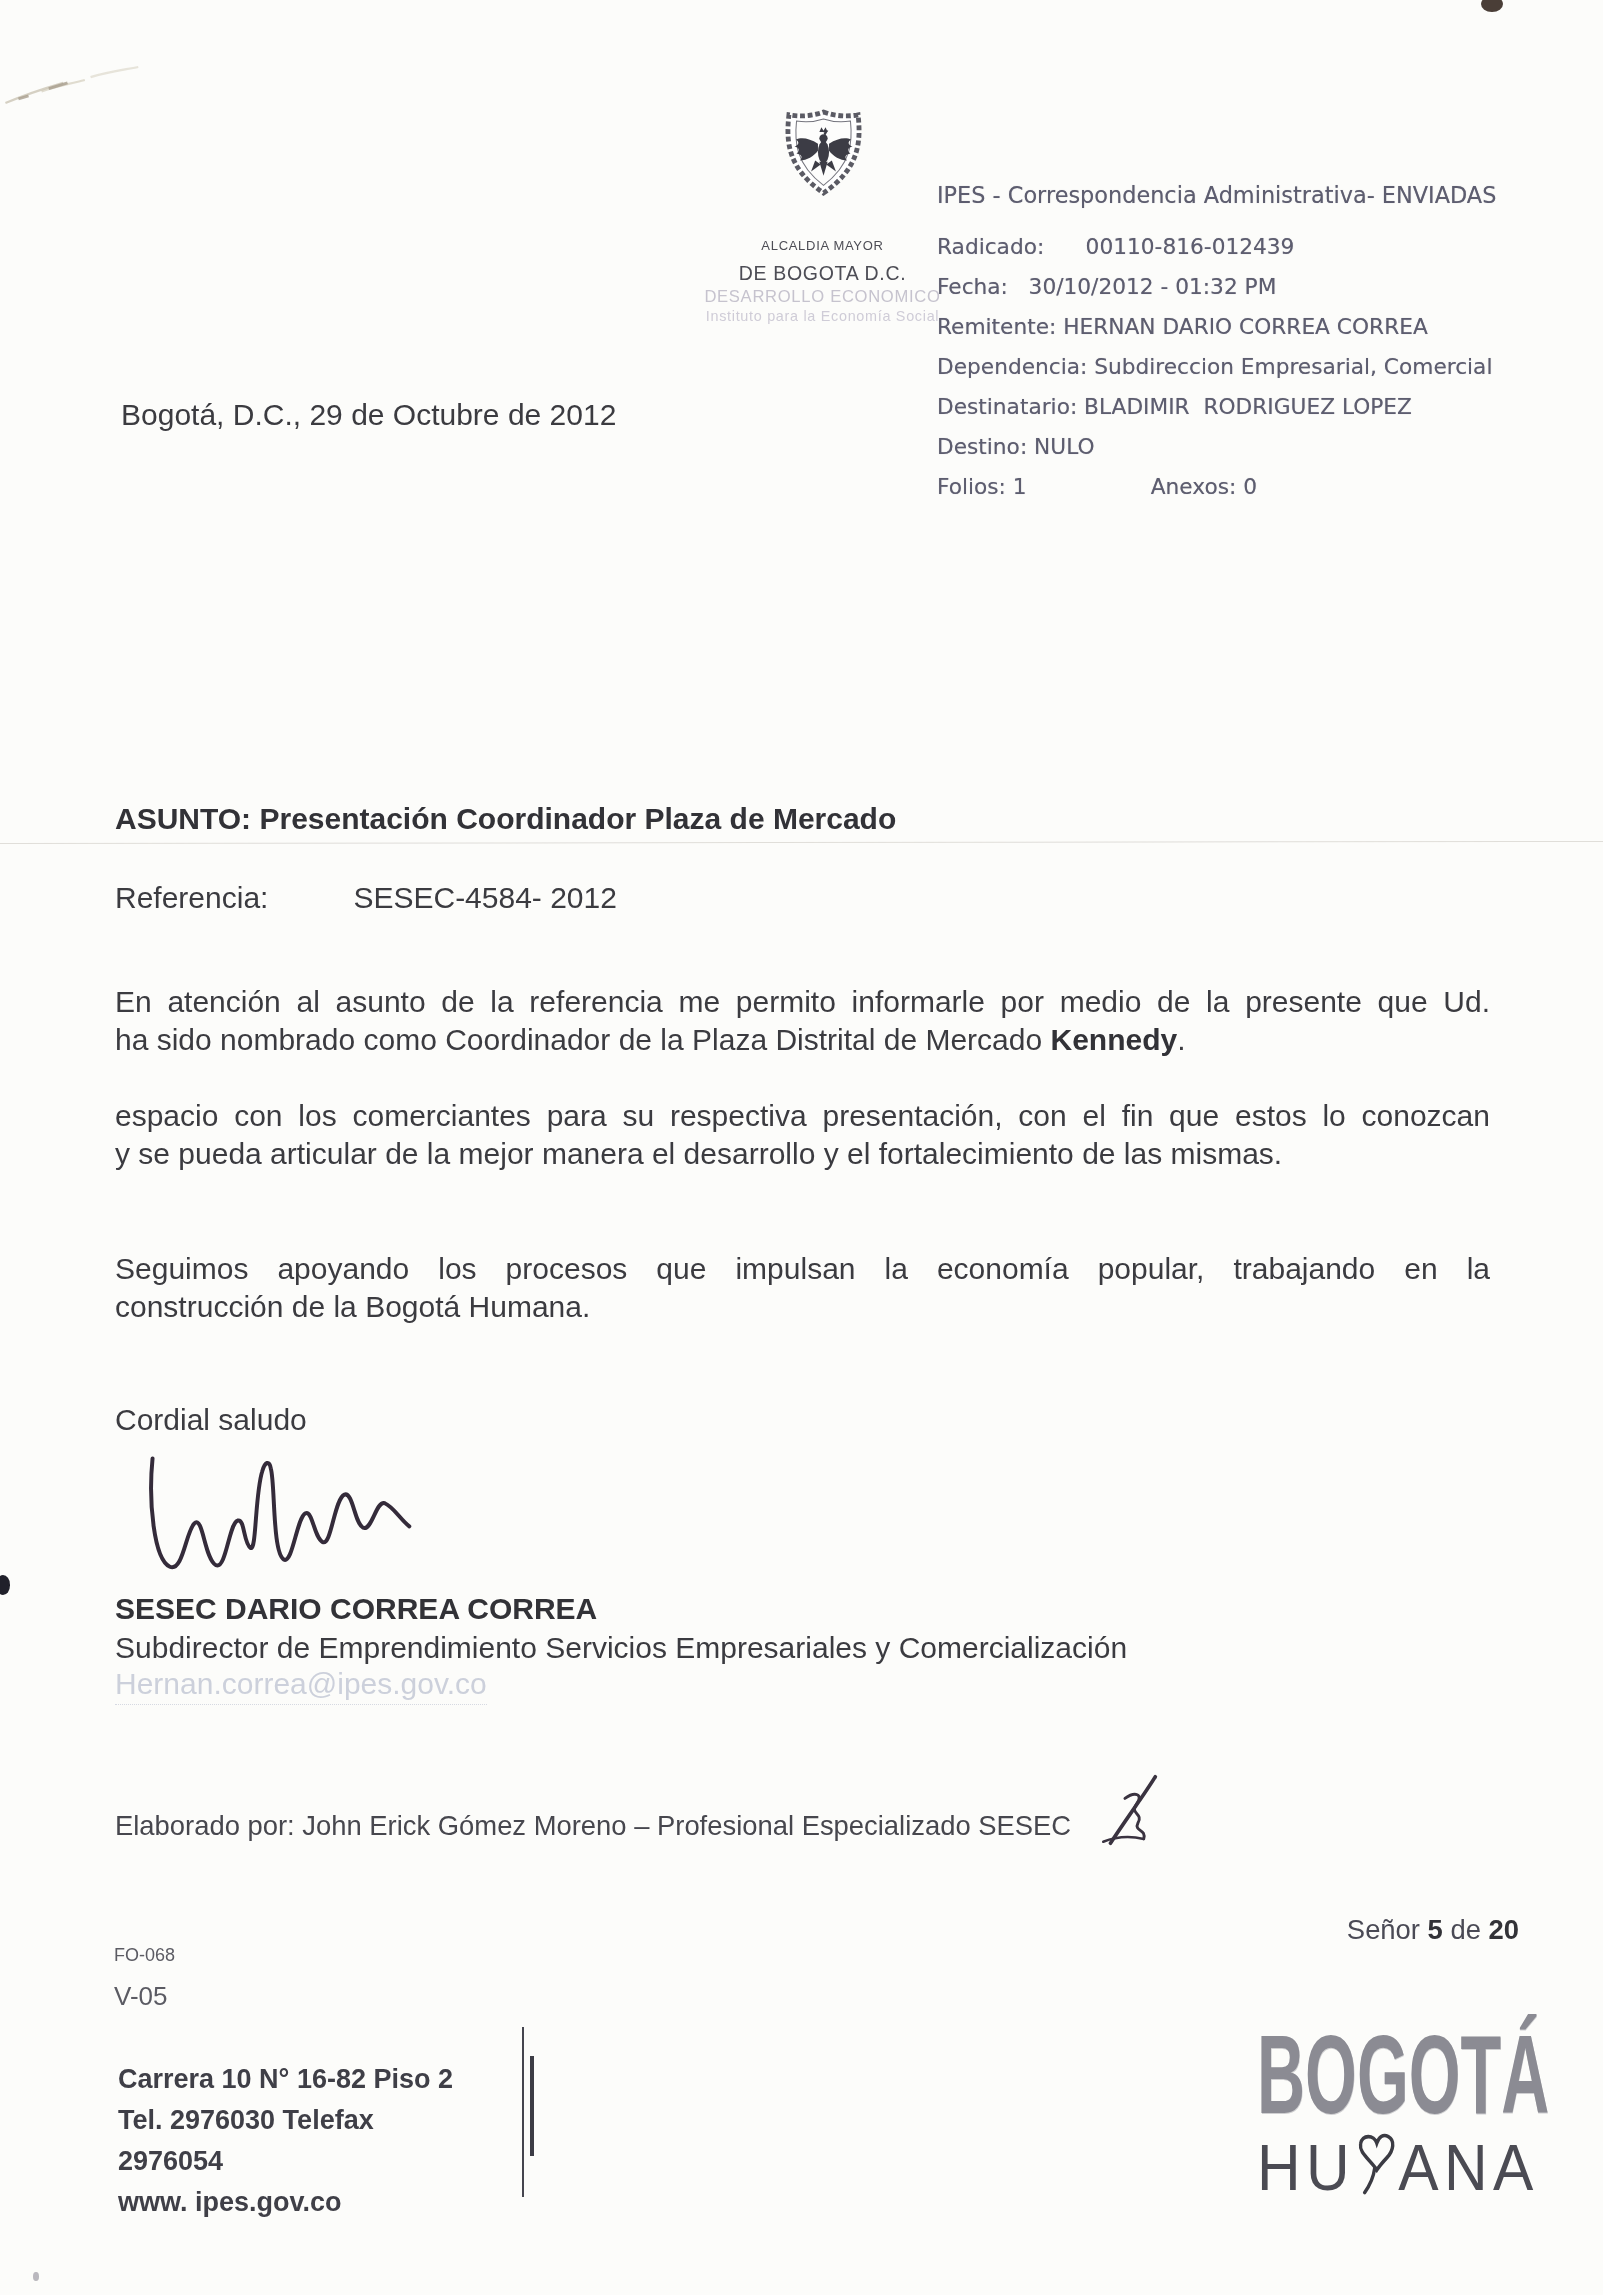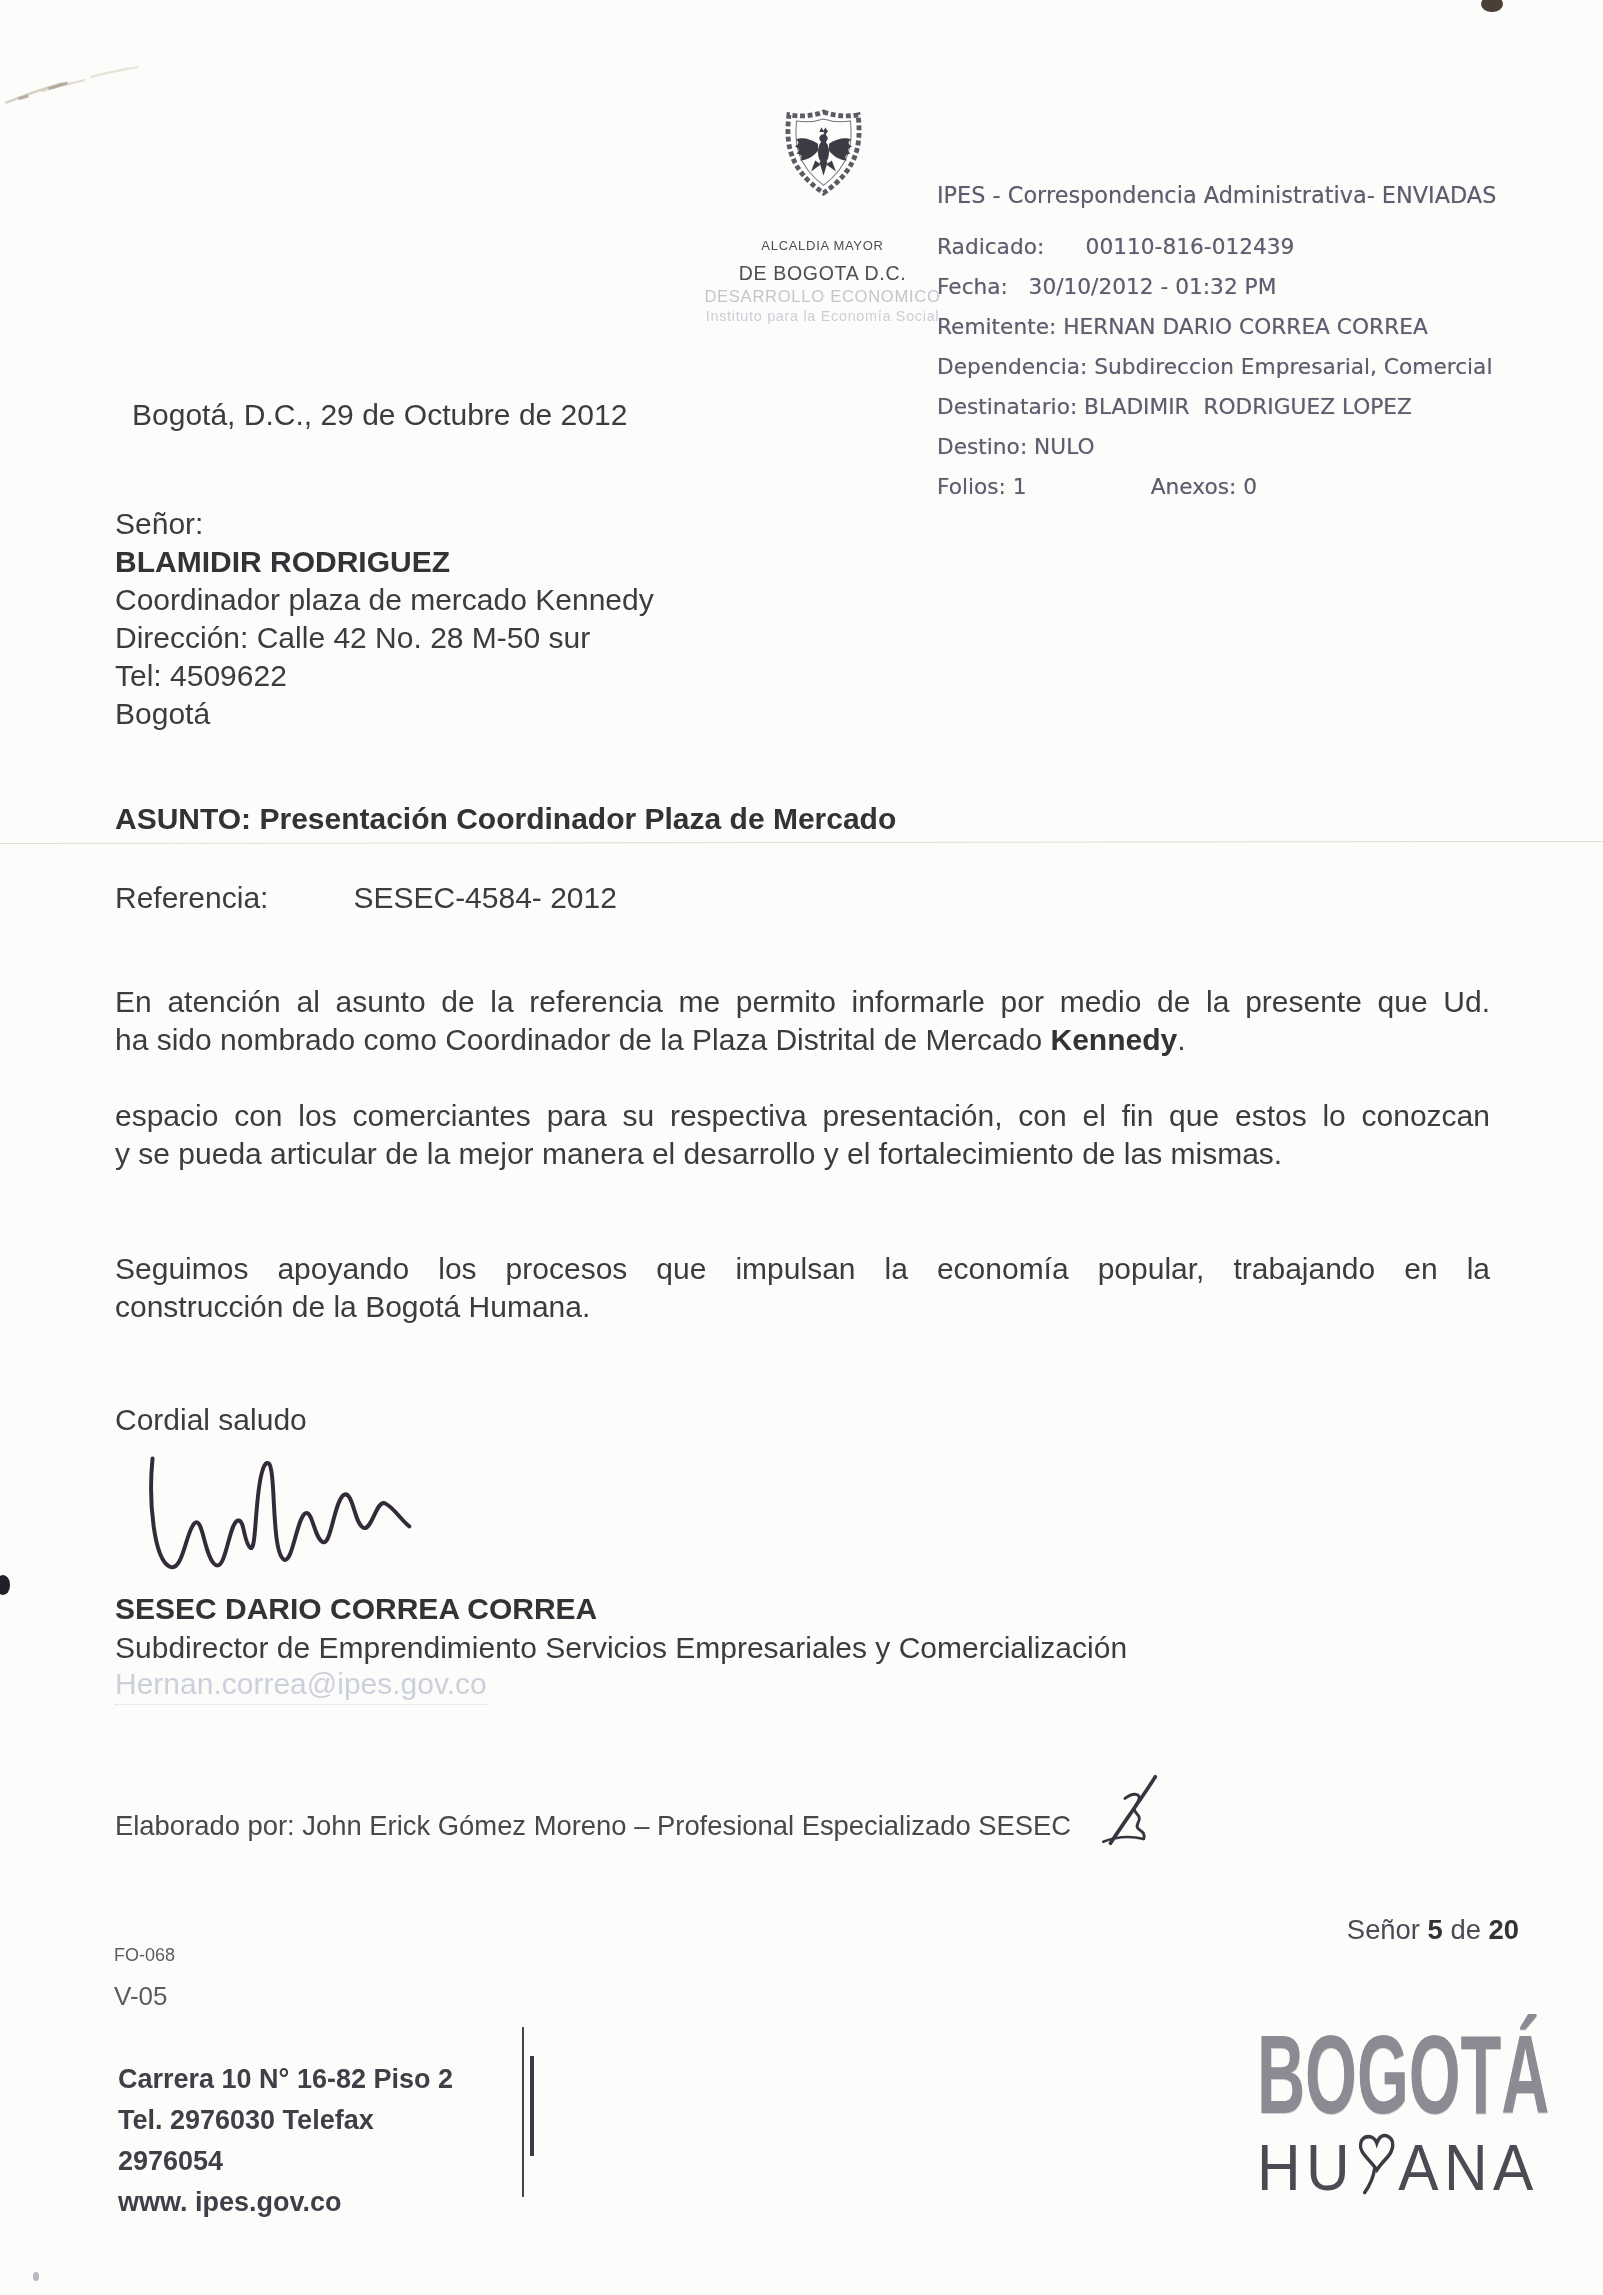--- a/index.html
+++ b/index.html
@@ -20,21 +20,21 @@
   .cap4{top:308px;font-size:14.4px;letter-spacing:0.7px;color:#cfccd7;}
   
   .stamp{position:absolute;left:937px;top:182px;width:635px;
          font-family:"DejaVu Sans", sans-serif;color:#5d5d6f;
          text-shadow:0 0 0.7px rgba(93,93,111,.55);}
   .stamp-title{font-size:22.4px;margin-bottom:19px;white-space:pre;}
   .stamp-line{font-size:21.7px;line-height:40px;white-space:pre;}
   
   .txt{font-size:30px;line-height:38px;}
   .bold{font-weight:700;color:#323237;}
-  .date-line{left:132px;top:396px;}
+  .date-line{left:121px;top:396px;}
   .recipient{left:115px;top:505px;}
   .subject-line{left:115px;top:800px;font-weight:700;color:#323237;}
   .reference{left:115px;top:879px;}
   .ref-value{margin-left:85px;}
   .para{left:115px;width:1375px;}
   .jline{text-align:justify;text-align-last:justify;}
   .p1{top:983px;}
   .p2{top:1097px;}
   .p3{top:1250px;}
   .para div{line-height:38px;}
@@ -110,28 +110,20 @@
     <div class="stamp-line">Fecha:   30/10/2012 - 01:32 PM</div>
     <div class="stamp-line">Remitente: HERNAN DARIO CORREA CORREA</div>
     <div class="stamp-line">Dependencia: Subdireccion Empresarial, Comercial</div>
     <div class="stamp-line">Destinatario: BLADIMIR  RODRIGUEZ LOPEZ</div>
     <div class="stamp-line">Destino: NULO</div>
     <div class="stamp-line">Folios: 1                  Anexos: 0</div>
   </div>
 
   <div class="abs txt date-line">Bogotá, D.C.,  29 de Octubre de 2012</div>
 
-  <div class="abs txt recipient">
-    <div>Señor:</div>
-    <div class="bold">BLAMIDIR RODRIGUEZ</div>
-    <div>Coordinador plaza de mercado Kennedy</div>
-    <div>Dirección: Calle 42 No. 28 M-50 sur</div>
-    <div>Tel: 4509622</div>
-    <div>Bogotá</div>
-  </div>
 
   <div class="abs txt subject-line">ASUNTO: Presentación Coordinador Plaza de Mercado</div>
   <div class="abs txt reference">
     <span>Referencia:</span><span class="ref-value">SESEC-4584- 2012</span>
   </div>
 
   <div class="abs txt para p1">
     <div class="jline">En atención al asunto de la referencia me permito informarle por medio de la presente que Ud.</div>
     <div><span>ha sido nombrado como Coordinador de la Plaza Distrital de Mercado </span><span class="bold">Kennedy</span><span>.</span></div>
   </div>

